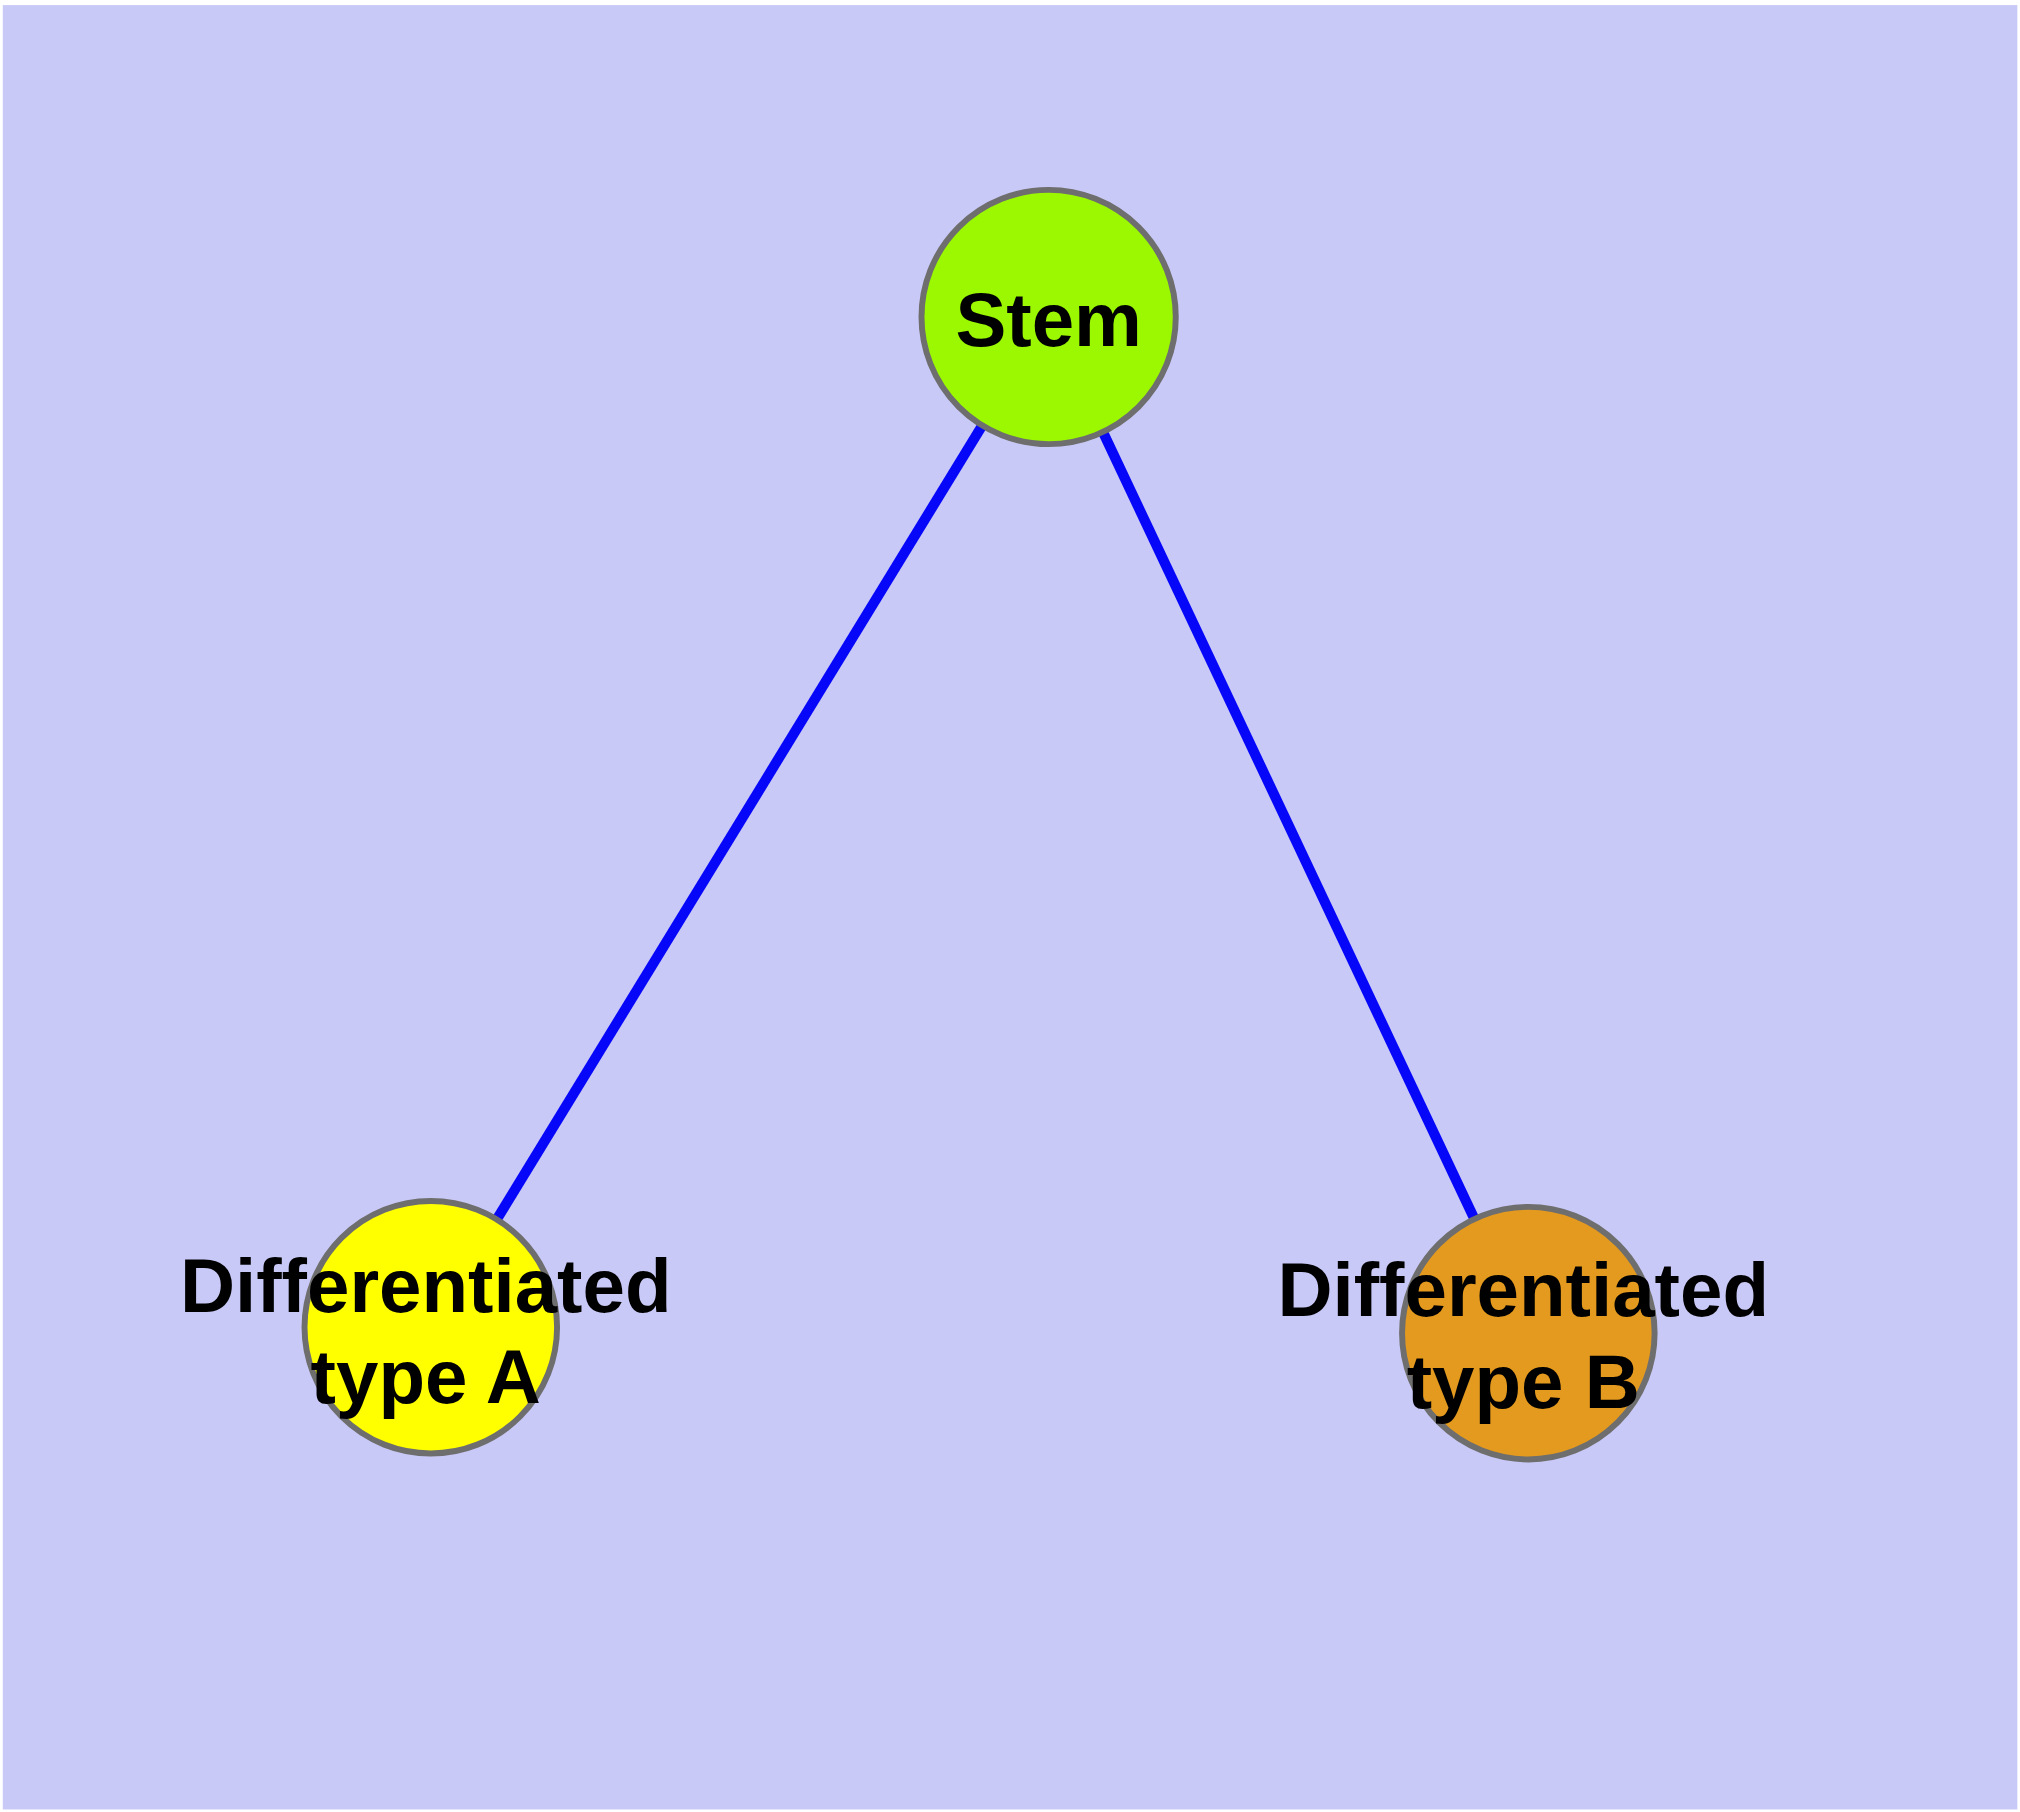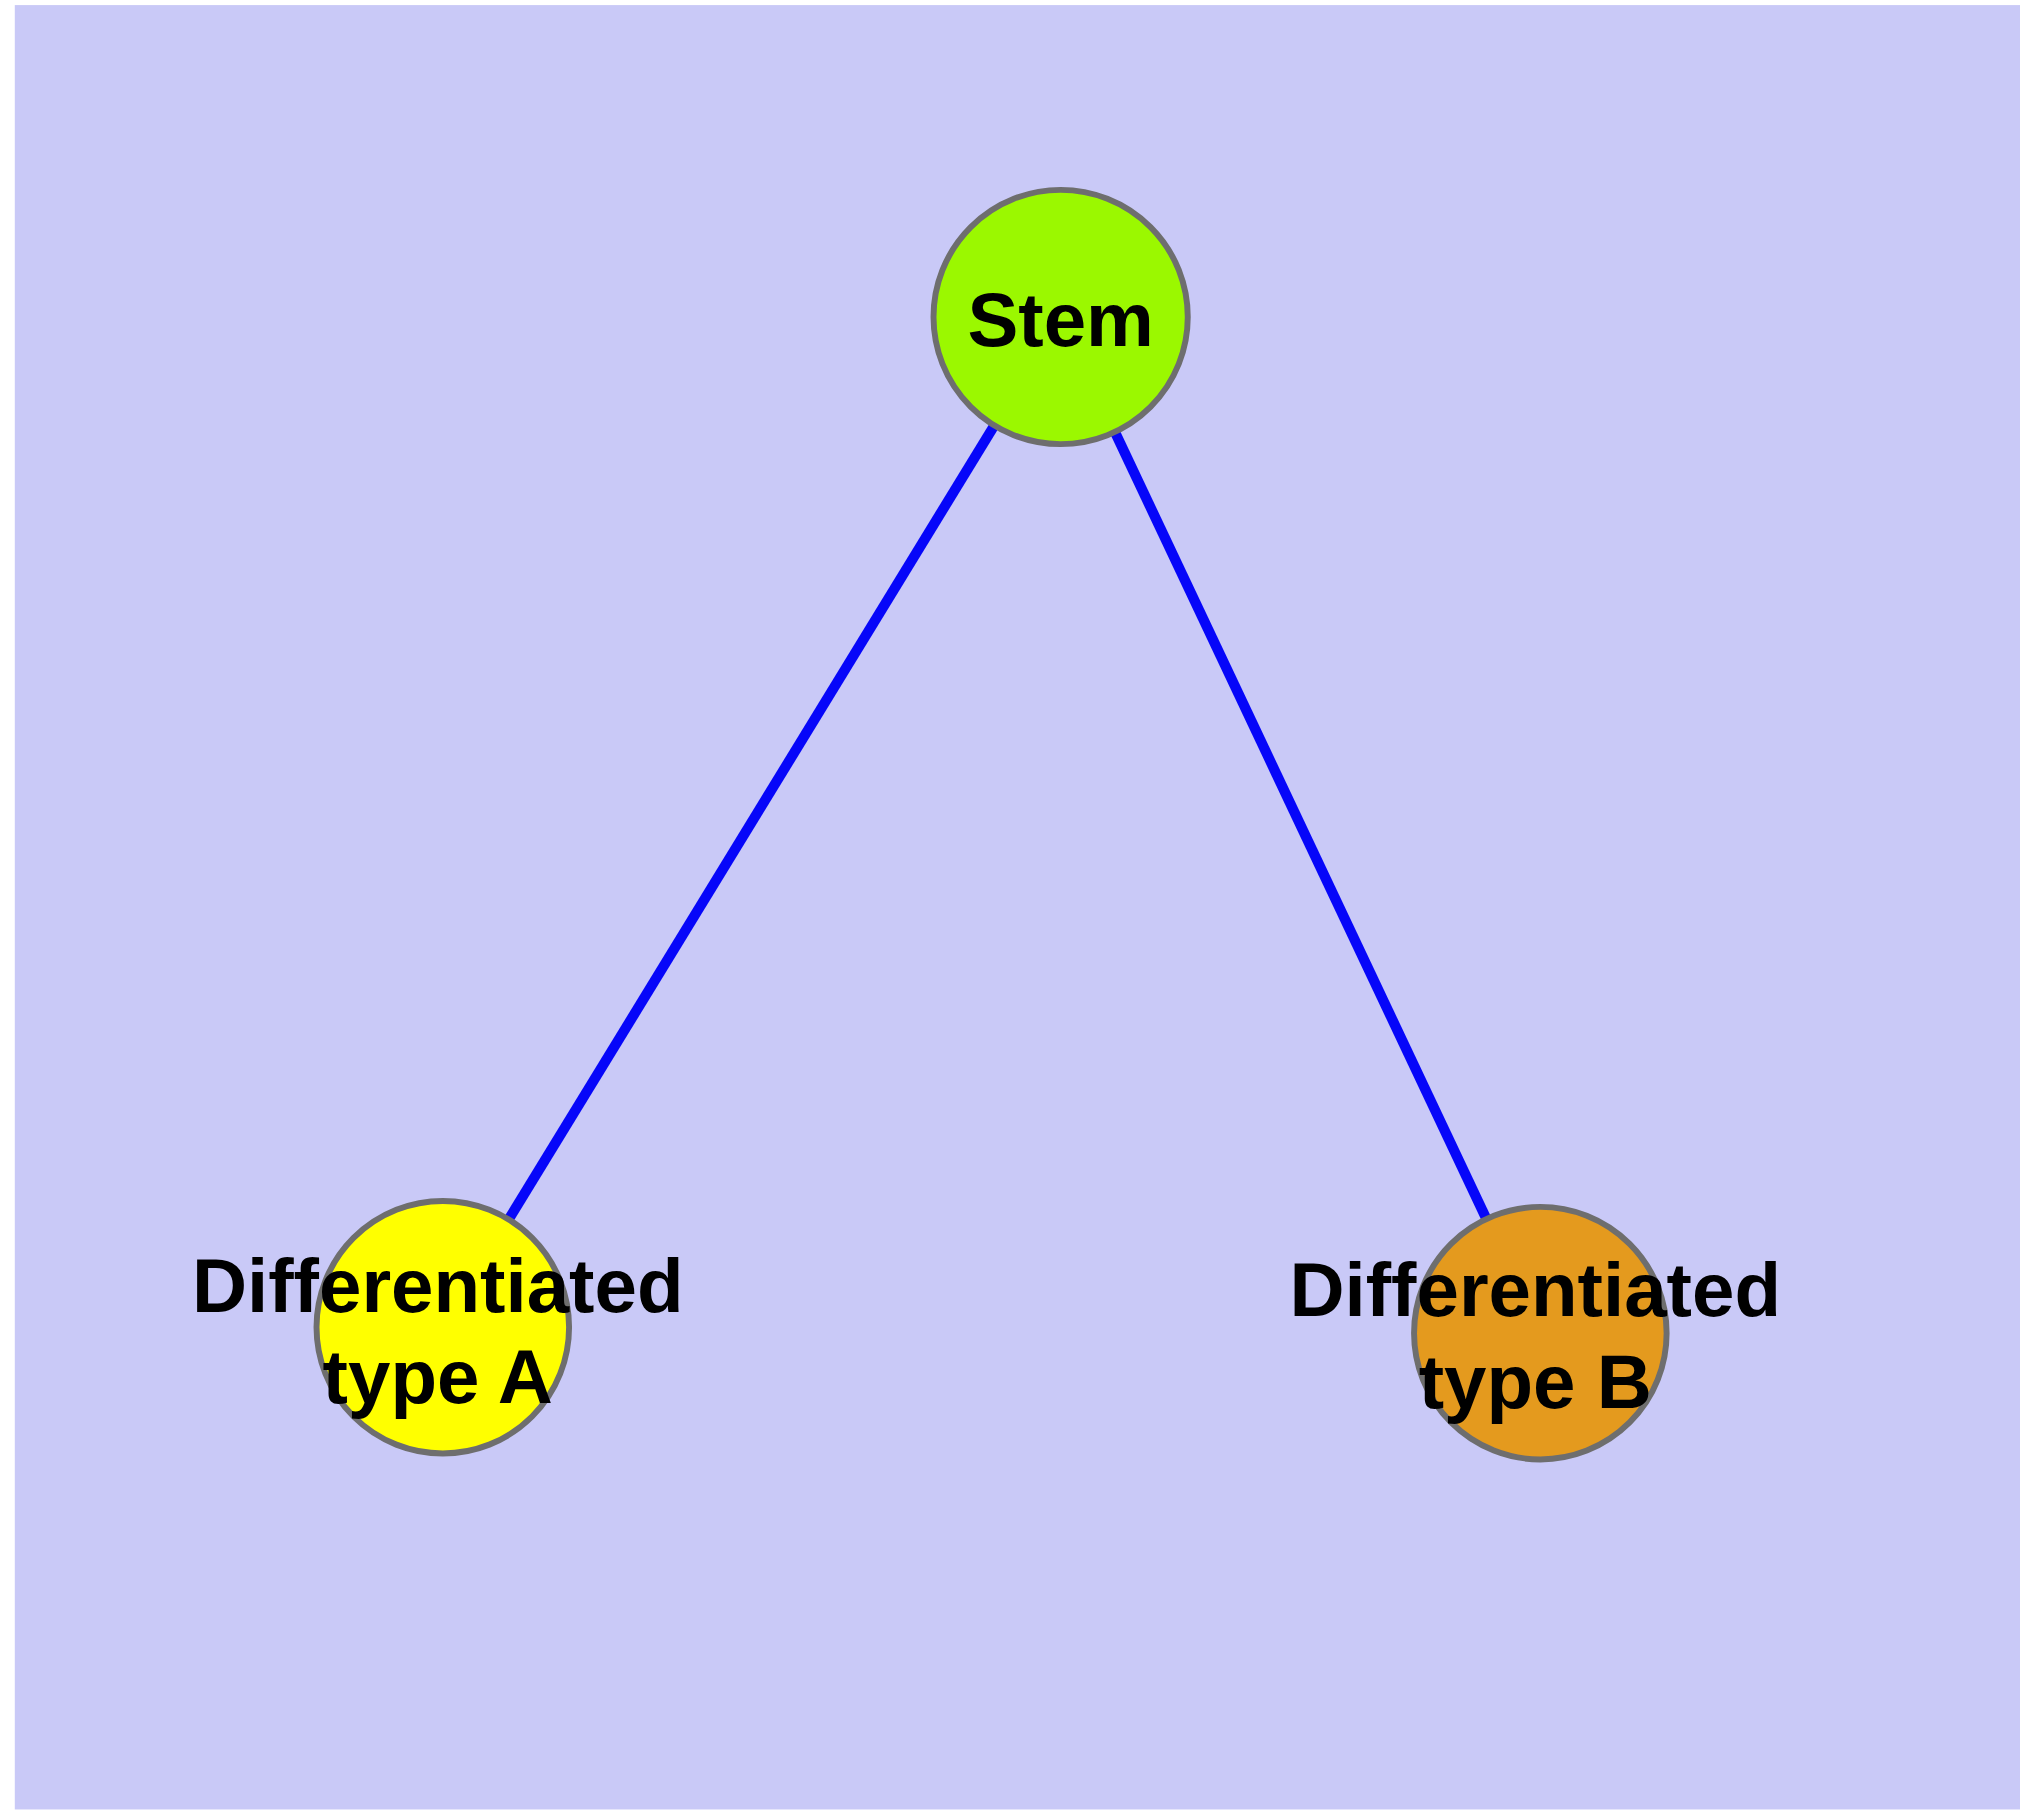--- a/index.html
+++ b/index.html
@@ -8,21 +8,20 @@
     width: 2021px;
     height: 1812px;
     background: #FFFFFF;
     overflow: hidden;
     font-family: "Liberation Sans", "DejaVu Sans", sans-serif;
   }
   .figure-wrap {
     position: relative;
     width: 1619px;
     height: 1812px;
-    padding-left: 12px;
   }
   svg { display: block; }
   .edge {
     stroke-width: 12;
     stroke-linecap: butt;
     fill: none;
   }
   .node {
     stroke-width: 7;
   }

